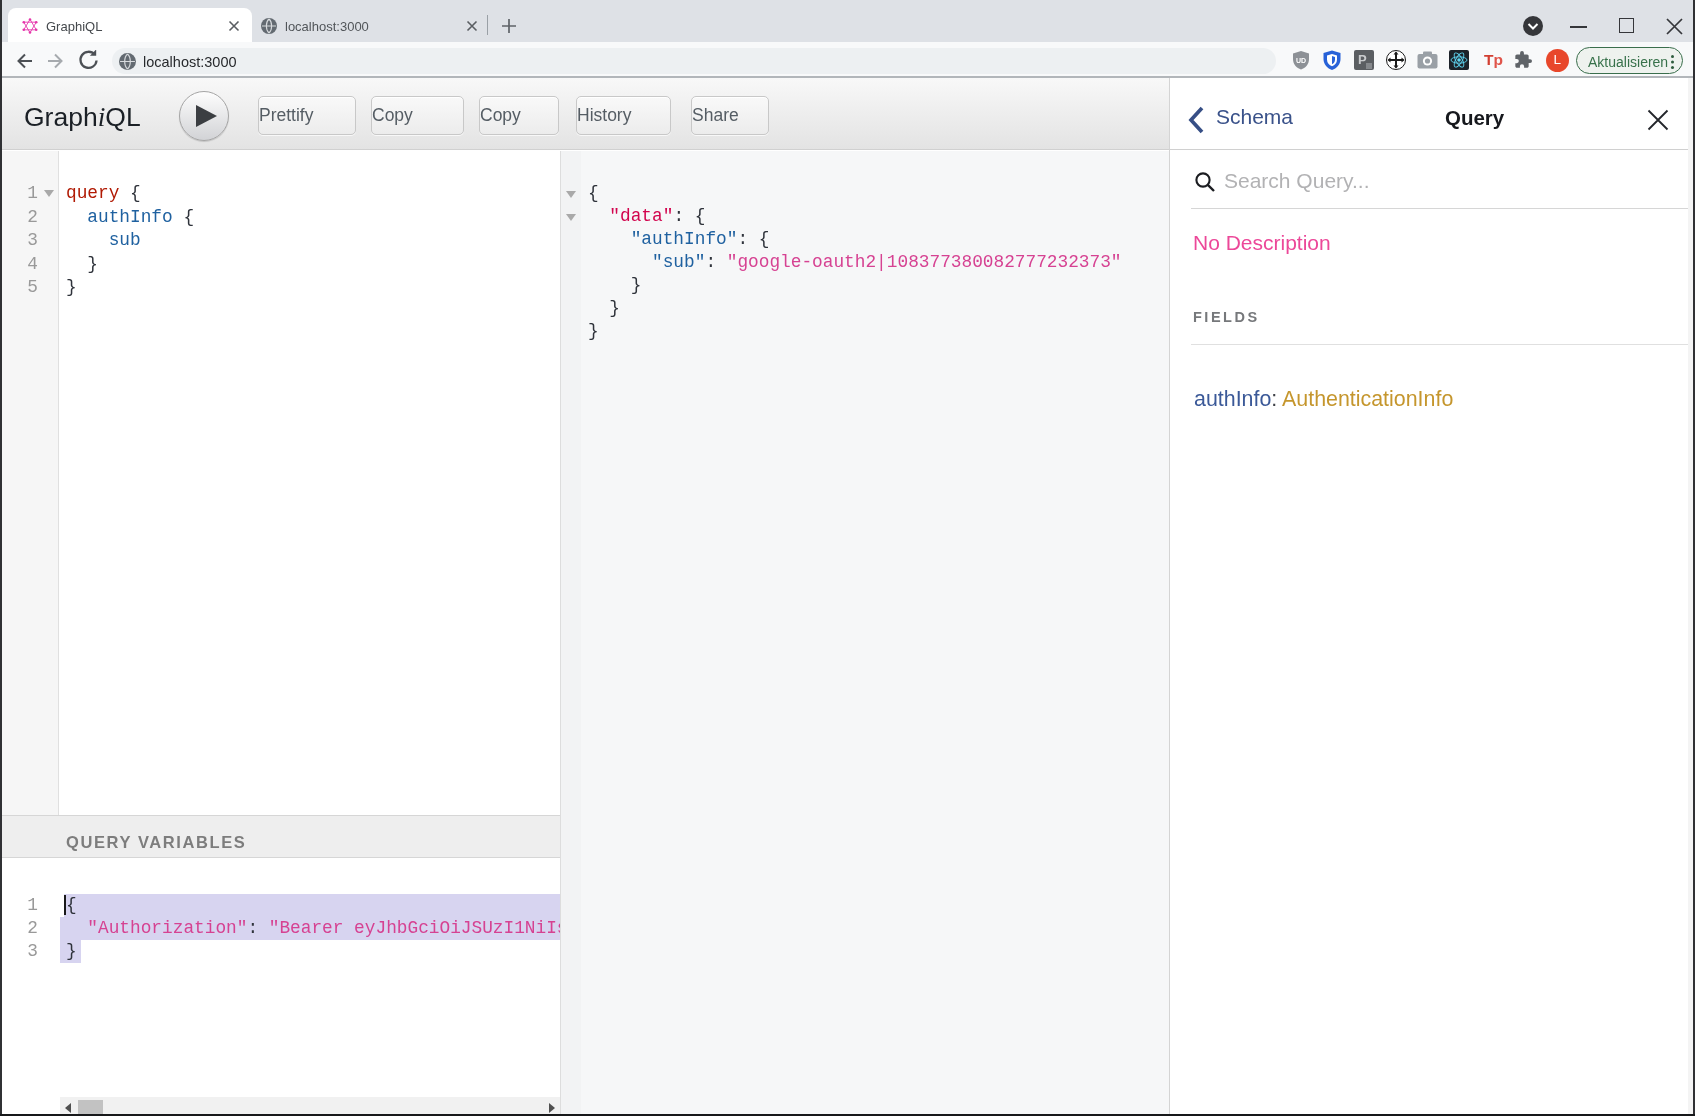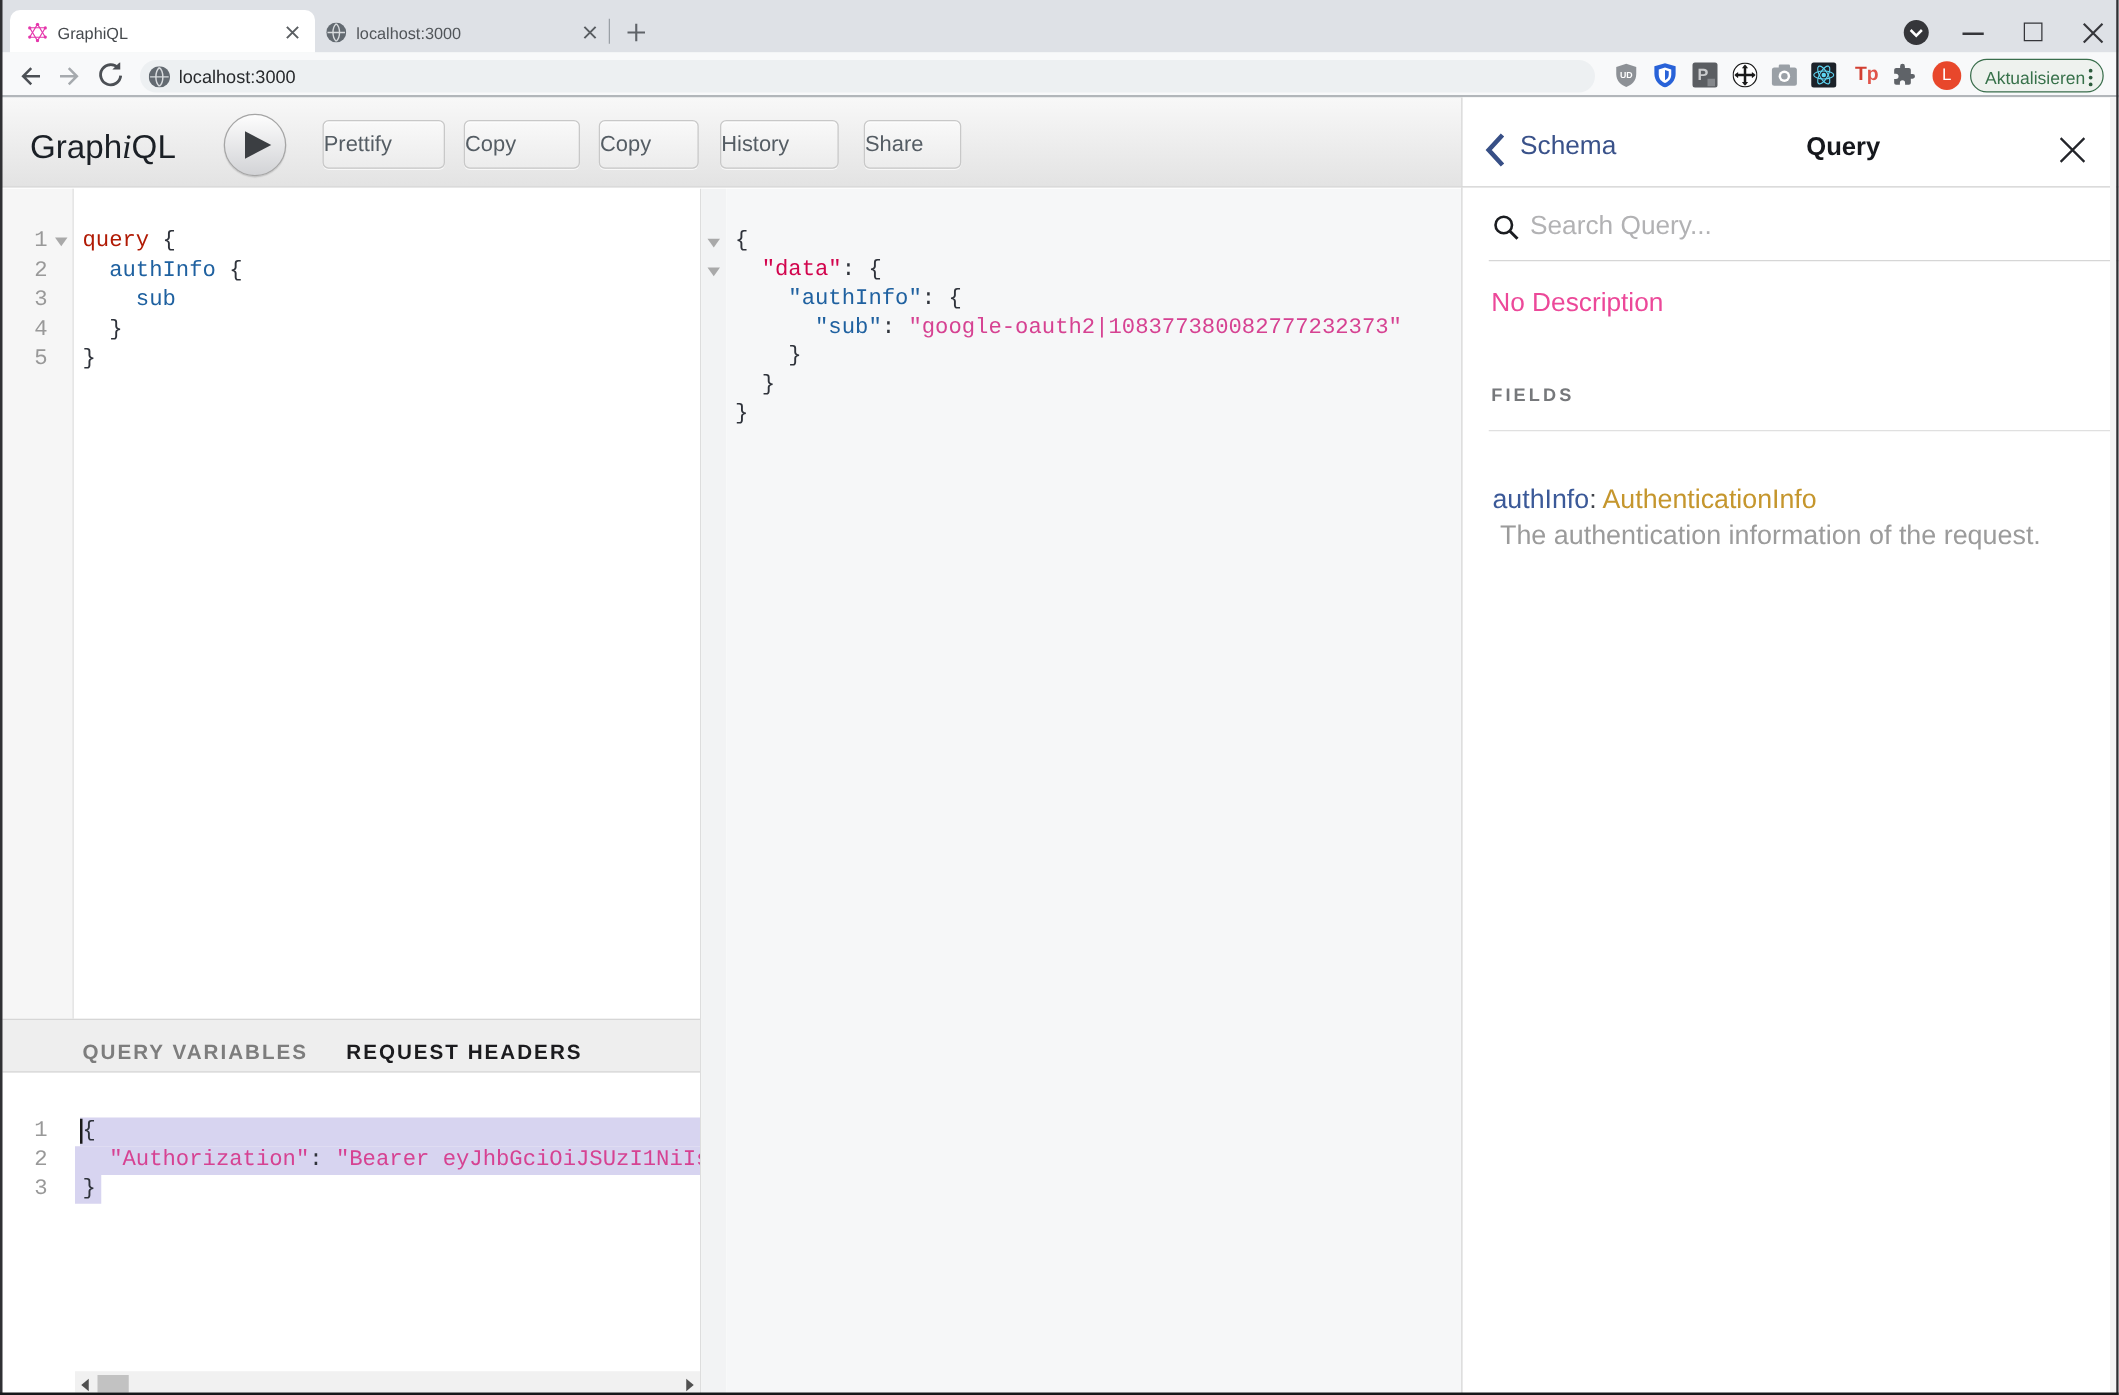--- a/index.html
+++ b/index.html
@@ -199,21 +199,20 @@
 5</div>
   <div class="foldarrow" style="left:44px; top:190px;"></div>
   <div class="abs mono" style="left:66px; top:182px; line-height:23.5px;"><span class="cm-kw">query</span><span class="cm-pun"> {</span>
 <span class="cm-prop">  authInfo</span><span class="cm-pun"> {</span>
 <span class="cm-prop">    sub</span>
 <span class="cm-pun">  }</span>
 <span class="cm-pun">}</span></div>
 
   <div class="abs" id="vartitle"></div>
   <div class="vtab" style="left:66px; color:#7d7d7d; top:821.5px;">QUERY VARIABLES</div>
-  <div class="vtab" style="left:277px; color:#1b1b1e; top:821.5px;">REQUEST HEADERS</div>
   <div class="abs" id="veditor"></div>
   <div class="selrect" style="left:64px; top:893.5px; width:496px; height:23px;"></div>
   <div class="selrect" style="left:60px; top:916.5px; width:500px; height:23px;"></div>
   <div class="selrect" style="left:60px; top:939.5px; width:21px; height:23px;"></div>
   <div class="abs mono lnums" style="left:0px; top:893.5px; width:38px;">1
 2
 3</div>
   <div class="abs" style="left:64px; top:895px; width:2px; height:20px; background:#1a1a1a;"></div>
   <div class="abs mono" style="left:66px; top:893.5px; width:494px; overflow:hidden;"><span class="cm-pun">{</span>
 <span class="cm-str">  "Authorization"</span><span class="cm-pun">: </span><span class="cm-str">"Bearer eyJhbGciOiJSUzI1NiIs</span>
@@ -250,20 +249,19 @@
 
   <svg class="abs" style="left:1194px; top:171px;" width="22" height="22" viewBox="0 0 22 22">
     <circle cx="9" cy="9" r="6.6" stroke="#1b1d21" stroke-width="2.1" fill="none"></circle>
     <path d="M13.8 13.8 L20 20" stroke="#1b1d21" stroke-width="2.4"></path>
   </svg>
   <div class="abs" style="left:1224px; top:169px; font-size:21px; color:#b2b2b4;">Search Query...</div>
   <div class="abs" style="left:1193px; top:231px; font-size:21px; color:#ec4899;">No Description</div>
   <div class="abs" style="left:1193px; top:309px; font-size:14.5px; font-weight:bold; letter-spacing:2.5px; color:#76787b;">FIELDS</div>
   <div class="abs" style="left:1191px; top:344px; width:499px; height:1px; background:#e0e0e0;"></div>
   <div class="abs" style="left:1194px; top:387px; font-size:21.4px;"><span style="color:#3b5998;">authInfo</span><span style="color:#3e4147;">: </span><span style="color:#c5962d;">AuthenticationInfo</span></div>
-  <div class="abs" style="left:1200px; top:416px; font-size:21.5px; color:#9b9b9b;">The authentication information of the request.</div>
 
   <div class="abs" style="left:1688px; top:78px; width:5px; height:1038px; background:#f4f4f4;"></div>
 
   <div class="abs" id="frame-left"></div>
   <div class="abs" id="frame-right"></div>
   <div class="abs" id="frame-bottom"></div>
 </div>
 
 </body></html>

